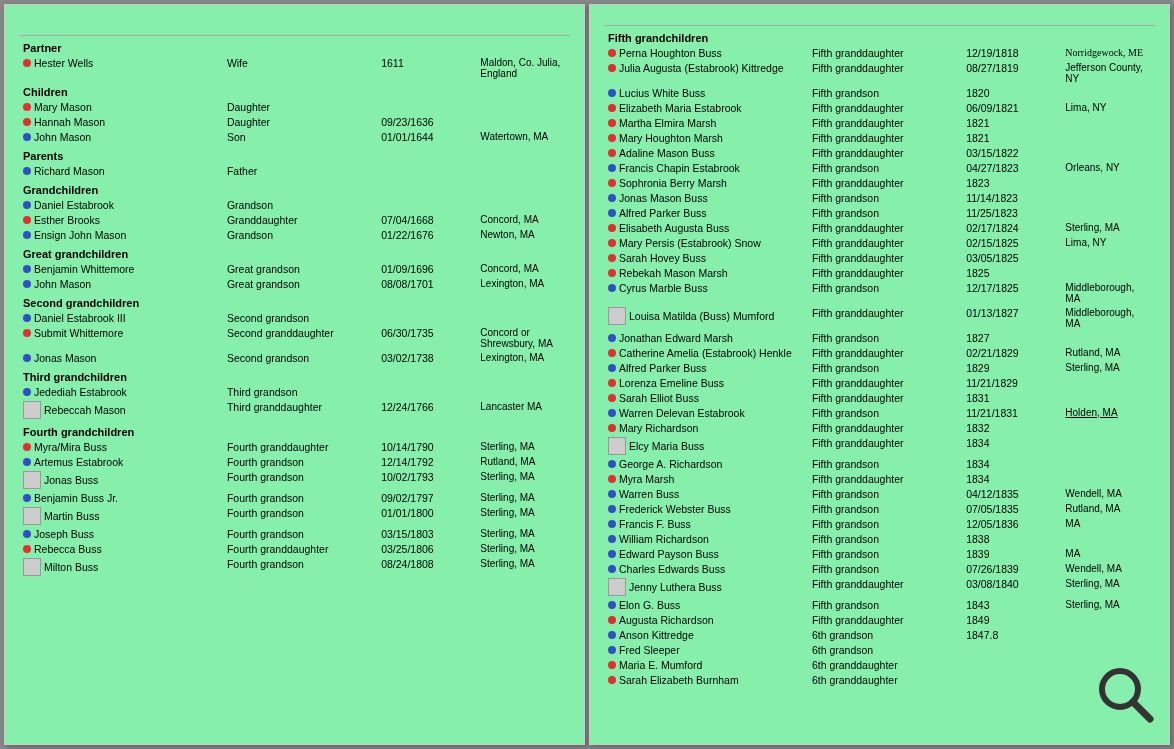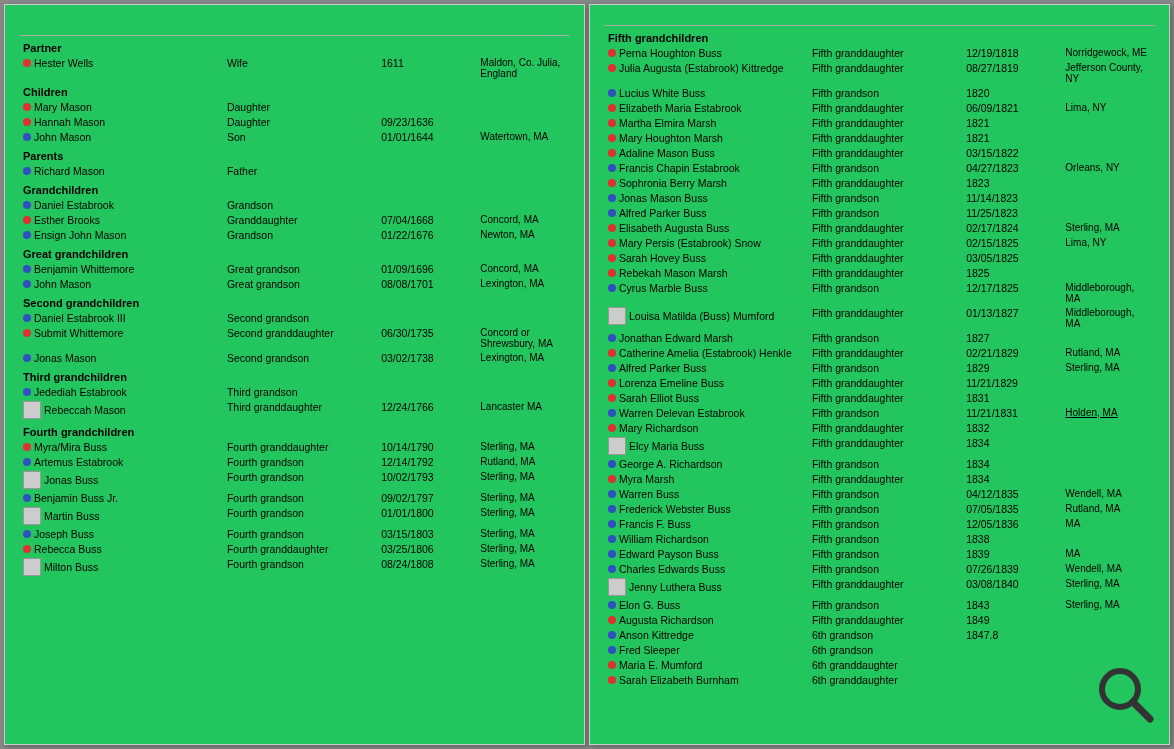--- a/index.html
+++ b/index.html
@@ -14,21 +14,21 @@
     }
     .container {
       display: flex;
       width: 1174px;
       height: 749px;
       background: #888;
       gap: 4px;
       padding: 4px;
     }
     .page {
-      background: #22c55e;
+      background: #86efac;
       flex: 1;
       padding: 16px 14px;
       overflow: hidden;
       position: relative;
       border: 1px solid #ccc;
       box-shadow: 2px 2px 6px rgba(0,0,0,0.3);
     }
     .page-date {
       text-align: right;
       font-size: 10px;
@@ -417,21 +417,21 @@
           </tr>
           <tr>
         <td class="col-person">
           <div class="name-cell">
                 <span class="dot dot-red" style="display:inline-block;vertical-align:middle;"></span>
                 <span>Perna Houghton Buss</span>
               </div>
         </td>
         <td class="col-rel">Fifth granddaughter</td>
         <td class="col-dob">12/19/1818</td>
-        <td class="col-pob" style="font-size:10px;">Norridgewock, ME</td>
+        <td class="col-pob" style="font-size:10px;font-family:Liberation Serif, serif;">Norridgewock, ME</td>
       </tr>
           <tr>
         <td class="col-person">
           <div class="name-cell">
                 <span class="dot dot-red" style="display:inline-block;vertical-align:middle;"></span>
                 <span>Julia Augusta (Estabrook) Kittredge</span>
               </div>
         </td>
         <td class="col-rel">Fifth granddaughter</td>
         <td class="col-dob">08/27/1819</td>

